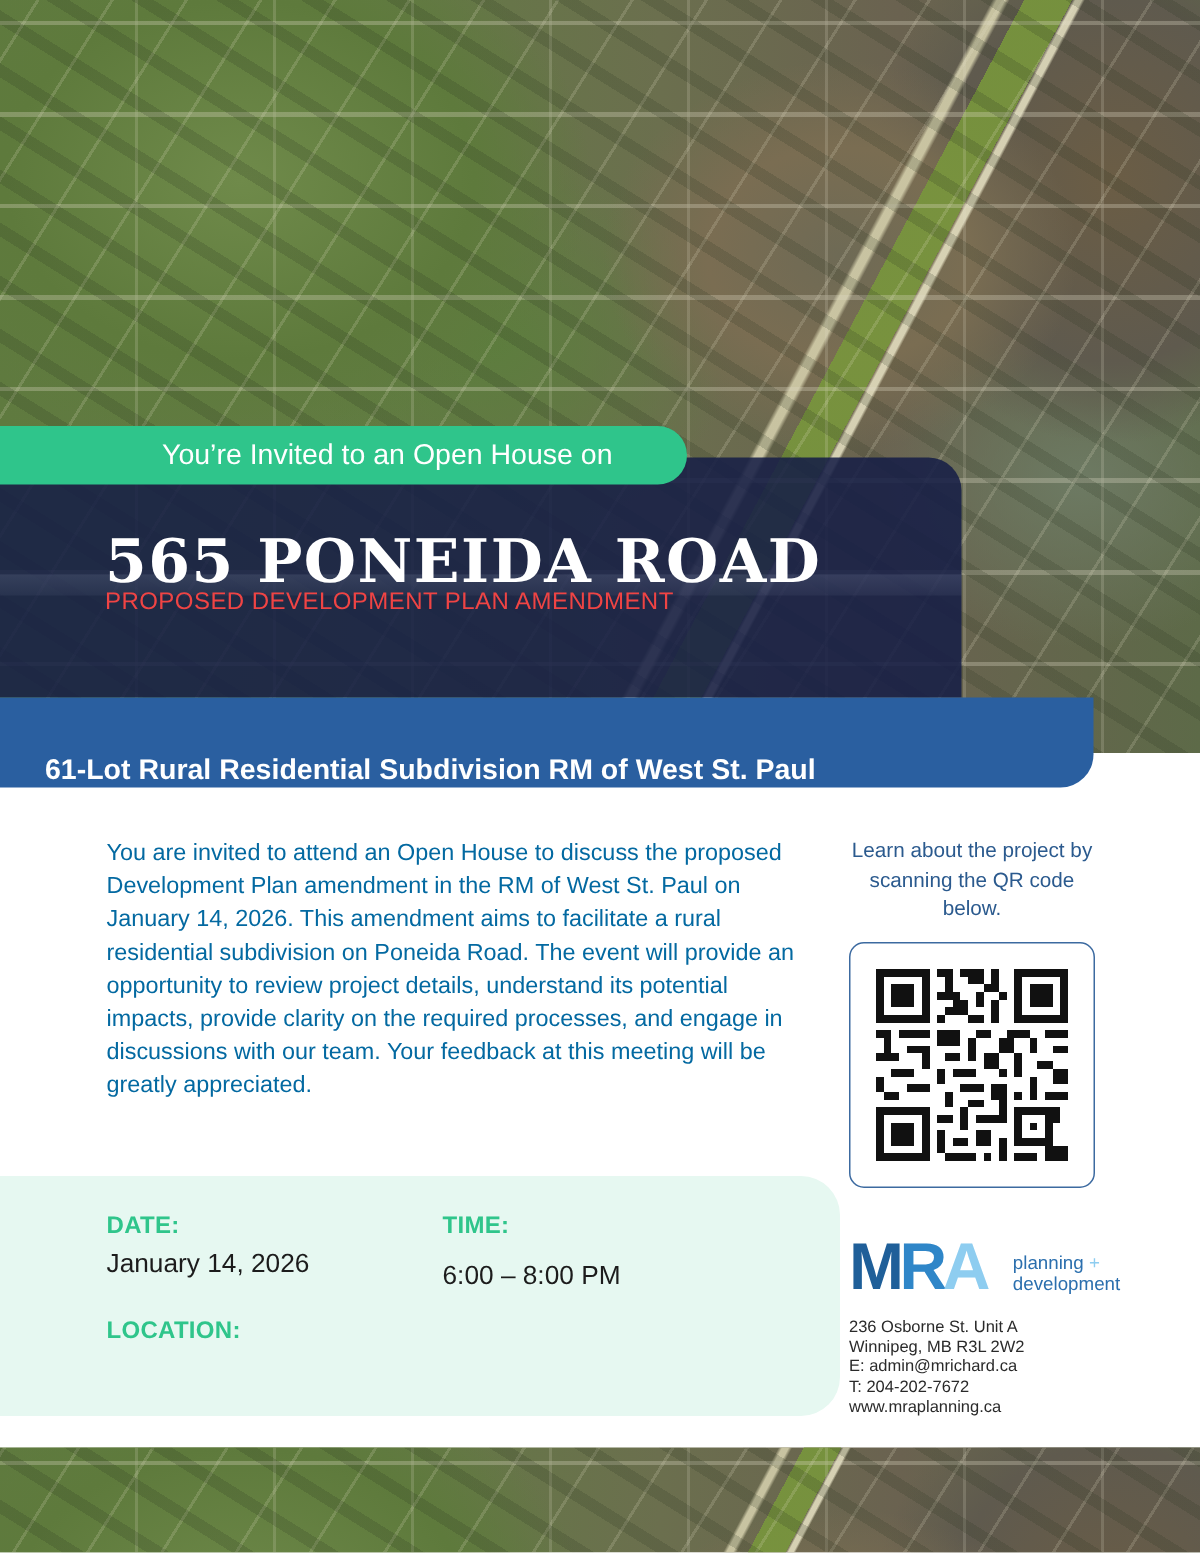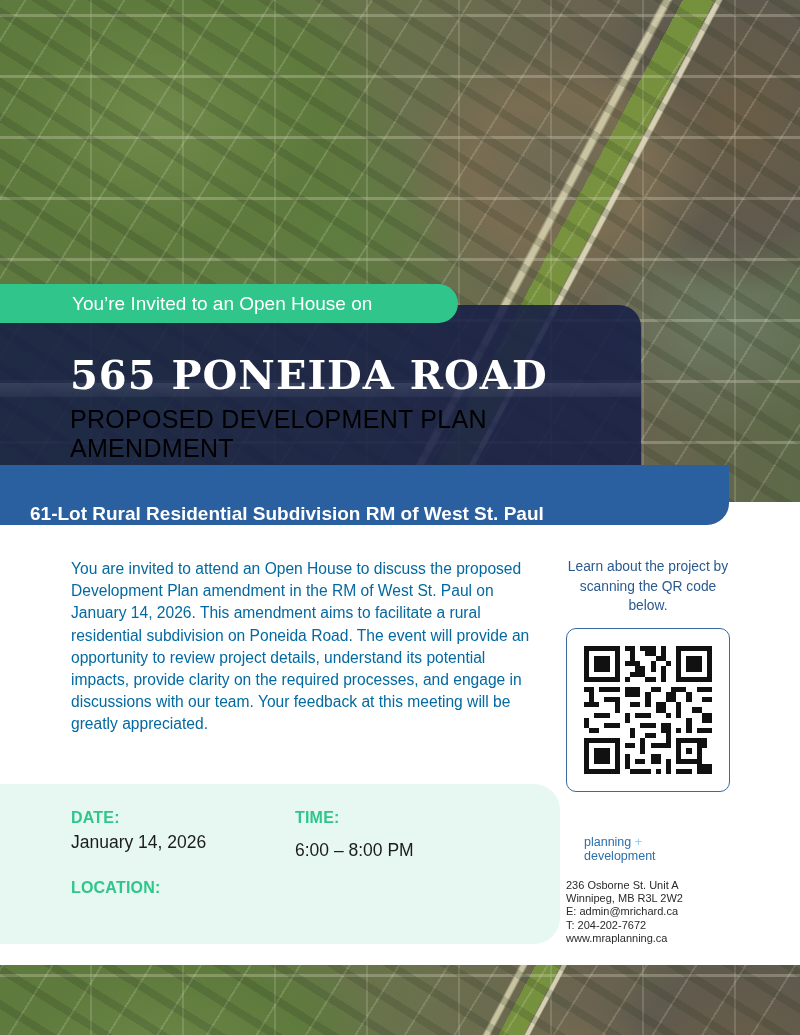--- a/index.html
+++ b/index.html
@@ -34,41 +34,41 @@
       repeating-linear-gradient(-58deg, transparent 0 40px, rgba(230,225,200,0.18) 40px 42px);
   }
   .aerial-top { top: 0; height: 502px; }
   .aerial-bottom { top: 965px; height: 70px; }
 
   
   .invite-pill {
     position: absolute; left: 0; top: 284px; width: 458px; height: 39px;
     background: #2fc58b; border-radius: 0 20px 20px 0;
     color: #ffffff; font-size: 19px; font-family: "Liberation Sans", sans-serif;
-    display: flex; align-items: center; padding-left: 72px; z-index: 3;
+    display: flex; align-items: center; padding-left: 108px; z-index: 3;
   }
 
   
   .title-panel {
     position: absolute; left: 0; top: 305px; width: 641px; height: 160px;
     background: rgba(22,30,70,0.87); border-radius: 0 22px 0 0; z-index: 2;
   }
   .title-panel::before {
     content:""; position:absolute; left:0; right:0; top:78px; height:14px;
     background: linear-gradient(180deg, rgba(120,130,160,0.25), rgba(120,130,160,0.1));
   }
   .main-title {
     position: absolute; left: 70px; top: 46px;
     font-family: "DejaVu Serif", "Liberation Serif", serif; font-weight: bold;
     font-size: 40px; letter-spacing: 1px; color: #ffffff;
   }
   .sub-title {
-    position: absolute; left: 70px; top: 100px;
-    font-family: "Liberation Sans", sans-serif; font-size: 25px;
-    color: #000000; letter-spacing: 0.3px;
+    position: absolute; left: 70px; top: 88px;
+    font-family: "Liberation Sans", sans-serif; font-size: 16px;
+    color: #ef4444; letter-spacing: 0.3px;
   }
 
   
   .blue-band {
     position: absolute; left: 0; top: 465px; width: 729px; height: 60px;
     background: #2a5fa0; border-radius: 0 0 22px 0; z-index: 2;
     display: flex; align-items: flex-end; padding-left: 30px;
     font-family: Liberation Sans, sans-serif; font-weight: bold;
     font-size: 19px; color: #ffffff;
   }
@@ -233,20 +233,21 @@
 
 <div class="details">
   <div class="label" style="left:71px; top:25px;">DATE:</div>
   <div class="value" style="left:71px; top:48px;">January 14, 2026</div>
   <div class="label" style="left:295px; top:25px;">TIME:</div>
   <div class="value" style="left:295px; top:56px;">6:00 – 8:00 PM</div>
   <div class="label" style="left:71px; top:95px;">LOCATION:</div>
 </div>
 
 <div class="logo">
+  <span class="logo-mark"><span class="logo-m">M</span><span class="logo-r">R</span><span class="logo-a">A</span></span>
   <span class="logo-tag">
     <span>planning</span><span class="plus"> +</span><br>
     <span>development</span>
   </span>
 </div>
 
 <div class="contact">
   <div>236 Osborne St. Unit A</div>
   <div>Winnipeg, MB R3L 2W2</div>
   <div>E: admin@mrichard.ca</div>

